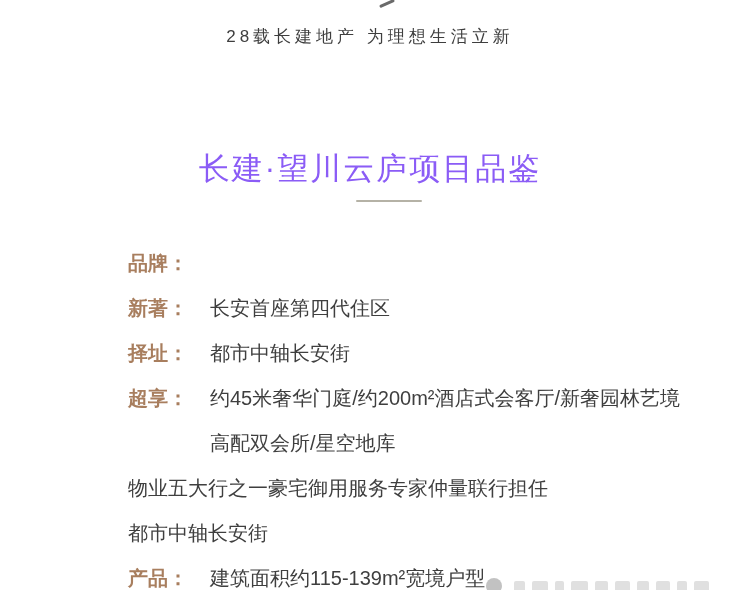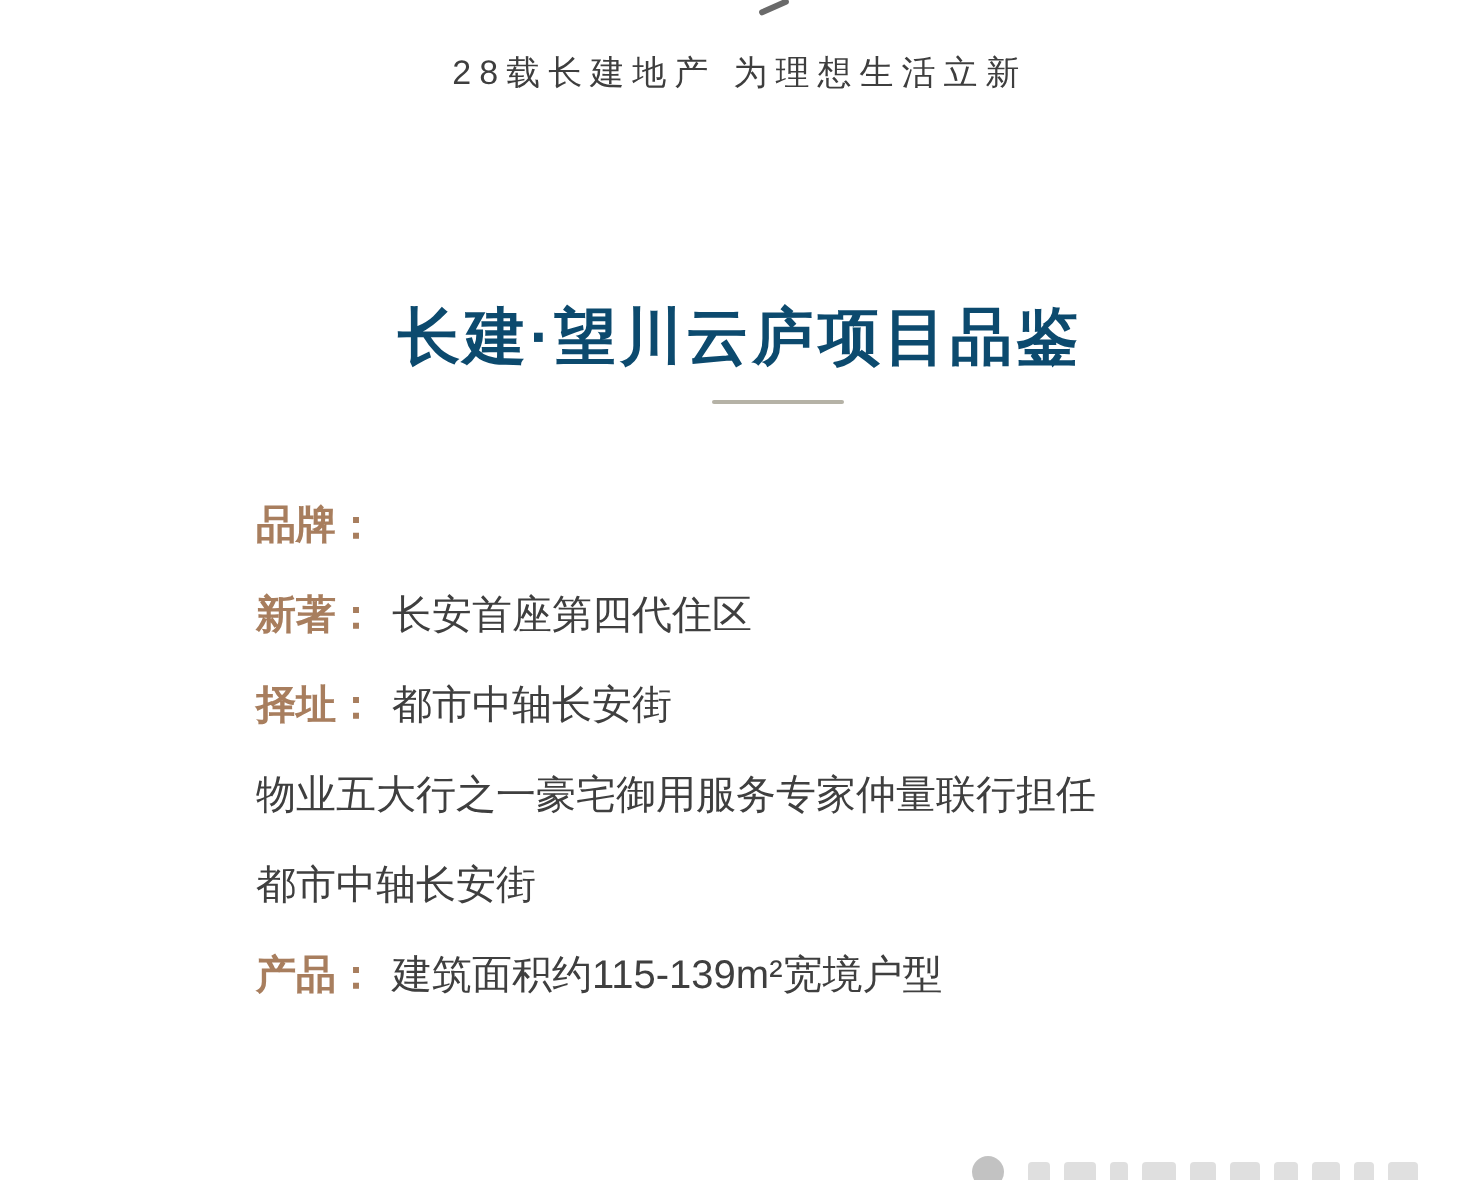--- a/index.html
+++ b/index.html
@@ -28,43 +28,43 @@
     font-size:17px;
     letter-spacing:4px;
     color:#3e3e3e;
   }
   .title {
     position:absolute;
     top:148px; left:0;
     width:100%;
     text-align:center;
     font-size:31px;
-    font-weight:bold;
+    font-weight:normal;
     letter-spacing:2px;
-    color:#0c4a6e;
+    color:#8b5cf6;
   }
   .title-divider {
     position:absolute;
     top:200px; left:356px;
     width:66px; height:2px;
     background:#b5b2a6;
   }
   .details {
     position:absolute;
     top:241px; left:128px;
     width:560px;
     font-size:20px;
     line-height:45px;
   }
   .detail-row { display:flex; align-items:flex-start; }
   .detail-label {
     flex:0 0 auto;
     color:#a87e5e;
     font-weight:bold;
-    margin-right:8px;
+    margin-right:22px;
     white-space:nowrap;
   }
   .detail-value {
     flex:1 1 auto;
     color:#3f3f3f;
     white-space:pre-line;
   }
   
   .watermark {
     position:absolute;
@@ -112,20 +112,25 @@
     <div class="detail-row">
       <span class="detail-label">新著：</span>
       <span class="detail-value">长安首座第四代住区</span>
     </div>
 
     <div class="detail-row">
       <span class="detail-label">择址：</span>
       <span class="detail-value">都市中轴长安街</span>
     </div>
 
+    <div class="detail-row">
+      <span class="detail-label">超享：</span>
+      <span class="detail-value">约45米奢华门庭/约200m²酒店式会客厅/新奢园林艺境
+高配双会所/星空地库</span>
+    </div>
 
     <div class="detail-row">
       <span class="detail-value">物业五大行之一豪宅御用服务专家仲量联行担任
 都市中轴长安街</span>
     </div>
 
     <div class="detail-row">
       <span class="detail-label">产品：</span>
       <span class="detail-value">建筑面积约115-139m²宽境户型</span>
     </div>

